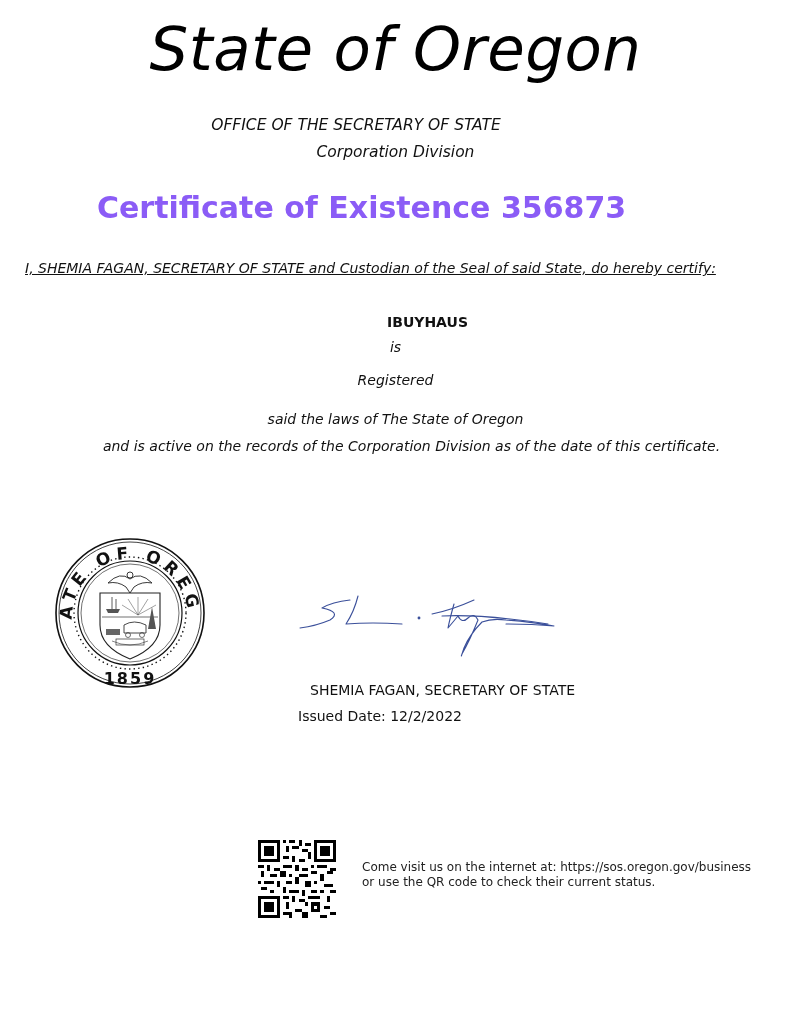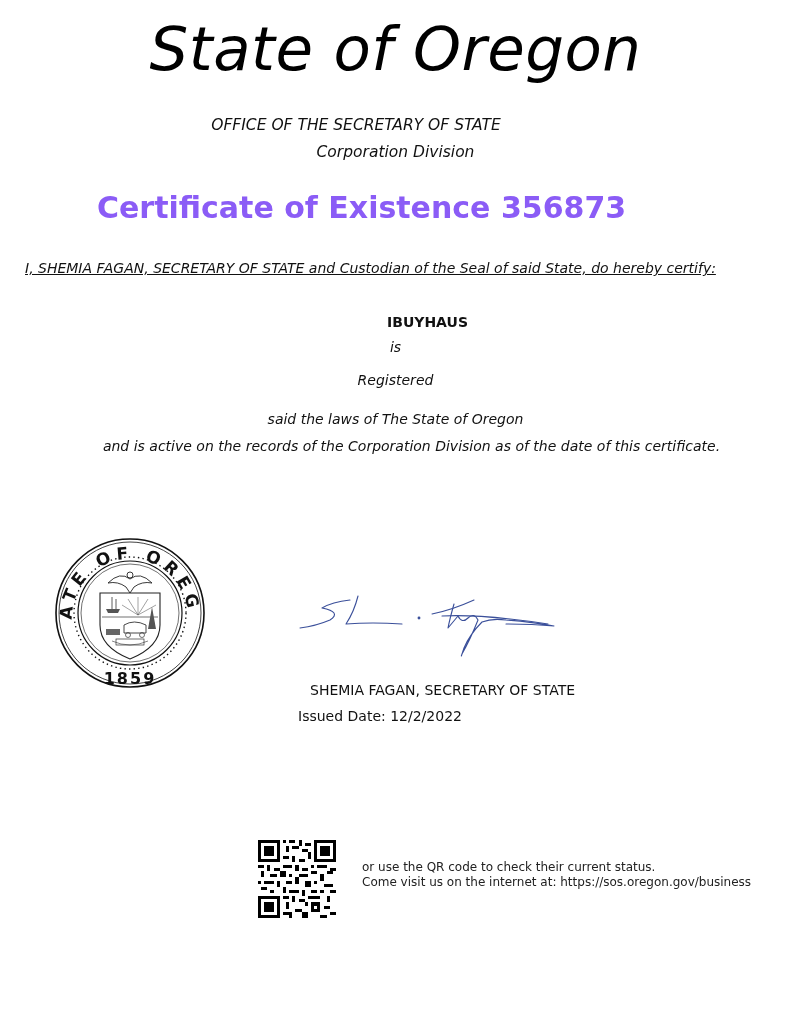--- a/index.html
+++ b/index.html
@@ -264,15 +264,15 @@
         <rect x="12" y="22" width="2" height="1"></rect>
       <rect x="14" y="23" width="2" height="2"></rect>
         <rect x="10" y="24" width="1" height="1"></rect>
         <rect x="23" y="23" width="2" height="1"></rect>
         <rect x="20" y="24" width="2" height="1"></rect>
     </g>
   </svg>
 </div>
 
 <div class="abs visit">
+  <div>Come visit us on the internet at: https://sos.oregon.gov/business</div>
   <div>or use the QR code to check their current status.</div>
-  <div>Come visit us on the internet at: https://sos.oregon.gov/business</div>
 </div>
 
 </body></html>

